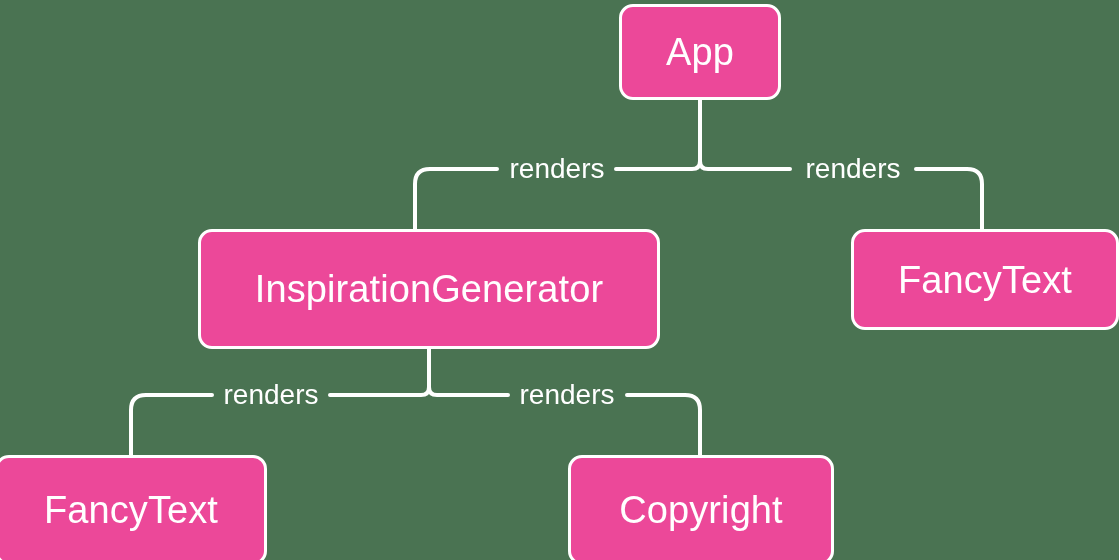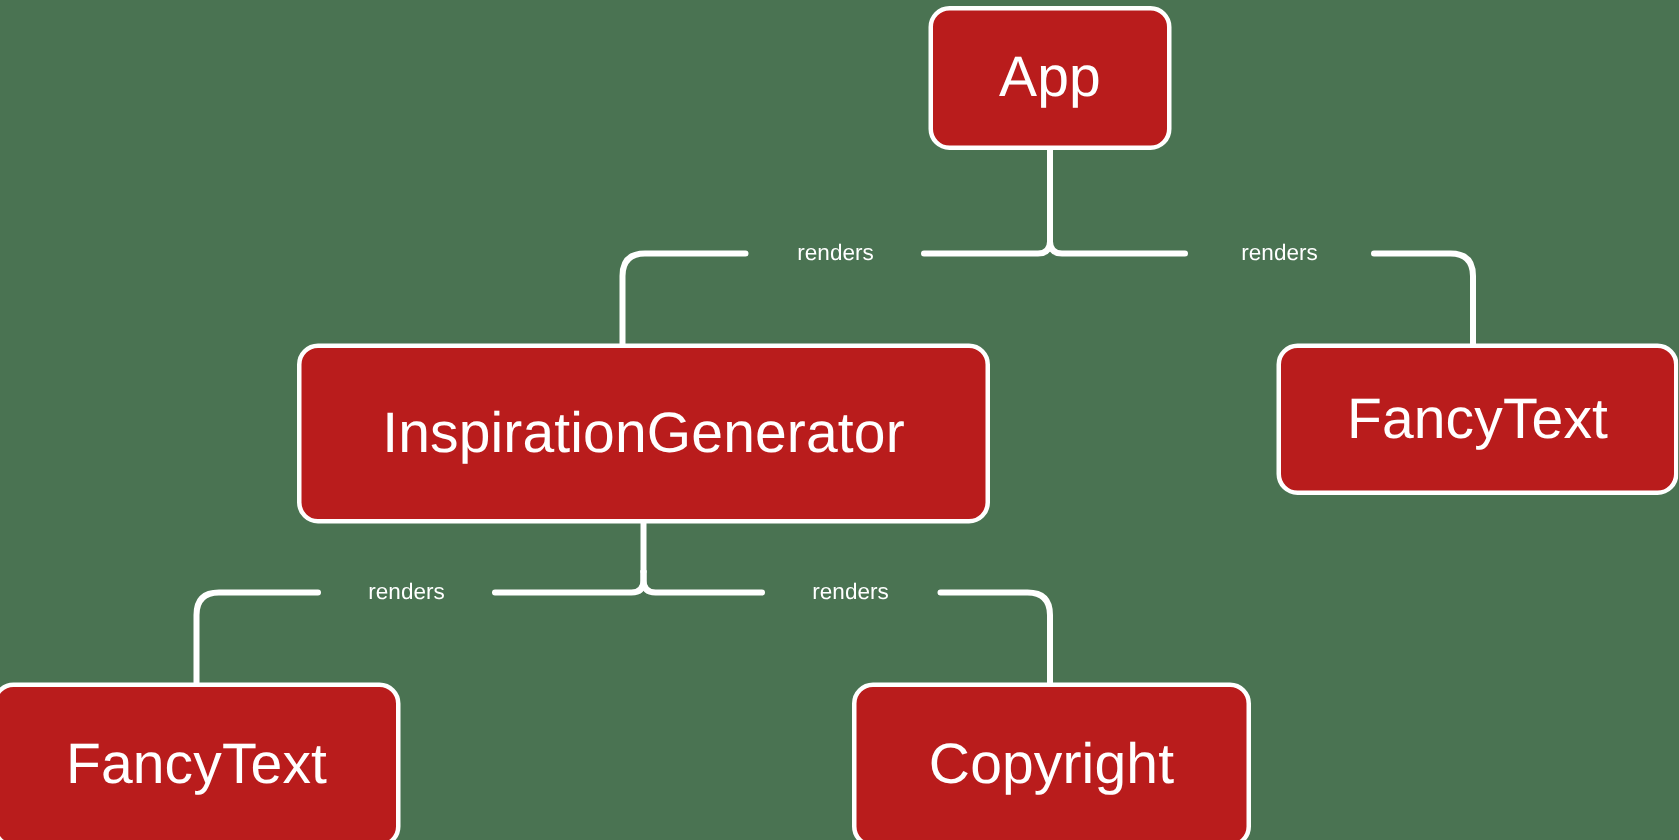--- a/index.html
+++ b/index.html
@@ -18,39 +18,39 @@
   #wires {
     position: absolute;
     left: 0;
     top: 0;
     width: 1119px;
     height: 560px;
   }
   .node {
     position: absolute;
     box-sizing: border-box;
-    background: #b91c1c;
+    background: #ec4899;
     border: 3px solid #ffffff;
     border-radius: 14px;
     display: flex;
     align-items: center;
     justify-content: center;
     color: #ffffff;
     font-size: 38px;
     letter-spacing: 0.1px;
     white-space: nowrap;
   }
   .node-label {
     color: #ffffff;
     line-height: 1;
   }
   .edge-label {
     position: absolute;
     color: #ffffff;
-    font-size: 15px;
+    font-size: 28px;
     line-height: 1;
     white-space: nowrap;
     transform: translate(-50%, -50%);
   }
 </style>
 </head>
 <body>
 
 <div id="canvas">
 

